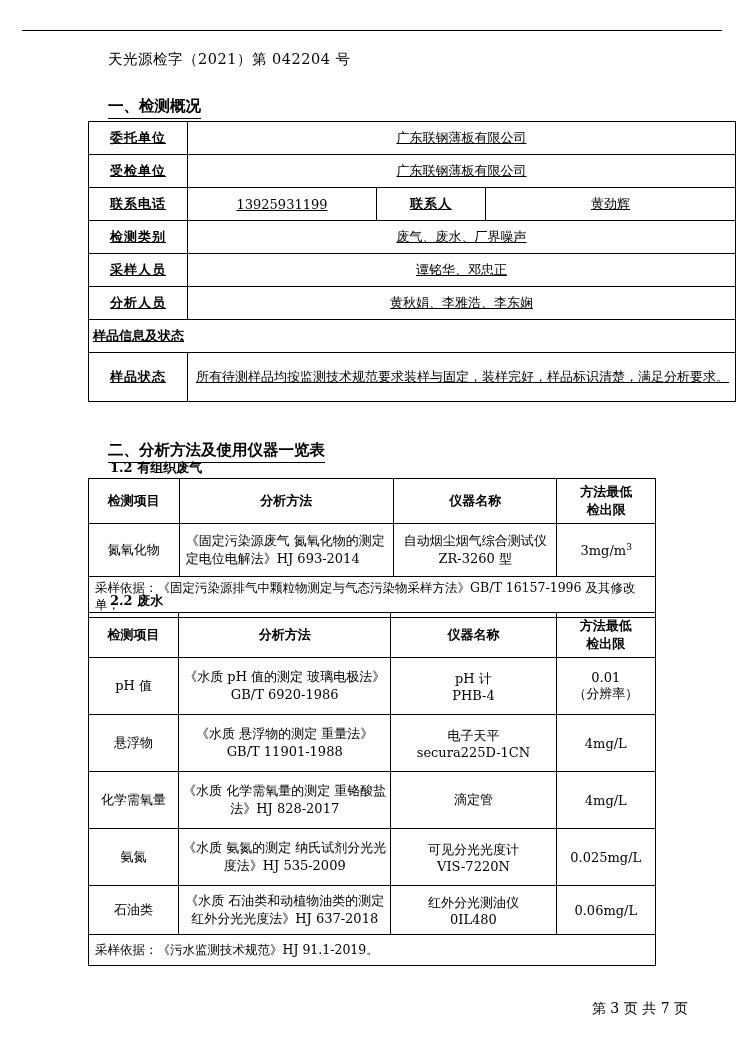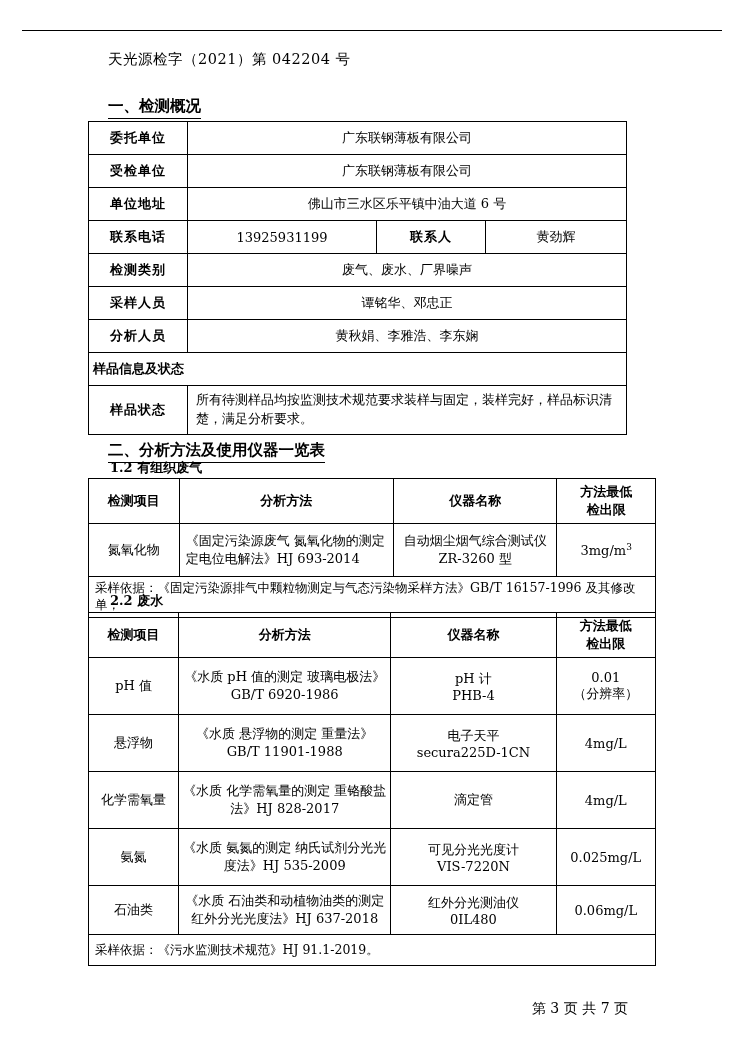--- a/index.html
+++ b/index.html
@@ -79,21 +79,22 @@
   table td {
     border: 1px solid #000;
     padding: 3px 4px;
     vertical-align: middle;
   }
   
   .t1 {
     position: absolute;
     left: 88px;
     top: 121px;
-    width: 539px;
+    width: 648px;
+    text-decoration: underline;
   }
   .t1 td {
     height: 26px;
   }
   .t1 .lab {
     width: 90px;
     text-align: center;
     font-weight: bold;
     letter-spacing: 1px;
   }
@@ -147,21 +148,21 @@
   .t3 .c3 { width: 162px; }
   .t3 .c4 { width: 92px; }
   .t3 .rowtall td { height: 50px; }
   .t3 .rowshort td { height: 42px; }
   .footer {
     position: absolute;
     left: 0;
     top: 1000px;
     width: 744px;
     text-align: right;
-    padding-right: 116px;
+    padding-right: 56px;
     box-sizing: border-box;
     font-size: 14px;
     font-family: "DejaVu Serif", "Liberation Serif", serif;
   }
   sup { font-size: 9px; vertical-align: super; }
   .line2 { line-height: 1.4; }
 </style>
 </head>
 <body>
 
@@ -175,24 +176,20 @@
 
   <table class="t1">
     <tbody>
         <tr>
       <td class="lab">委托单位</td>
       <td class="val" colspan="3">广东联钢薄板有限公司</td>
     </tr>
     <tr>
       <td class="lab">受检单位</td>
       <td class="val" colspan="3">广东联钢薄板有限公司</td>
-    </tr>
-    <tr>
-      <td class="lab">单位地址</td>
-      <td class="val" colspan="3">佛山市三水区乐平镇中油大道 6 号</td>
     </tr>
     <tr>
       <td class="lab">联系电话</td>
       <td class="val" style="width:180px">13925931199</td>
       <td class="lab" style="width:100px">联系人</td>
       <td class="val">黄劲辉</td>
     </tr>
     <tr>
       <td class="lab">检测类别</td>
       <td class="val" colspan="3">废气、废水、厂界噪声</td>

